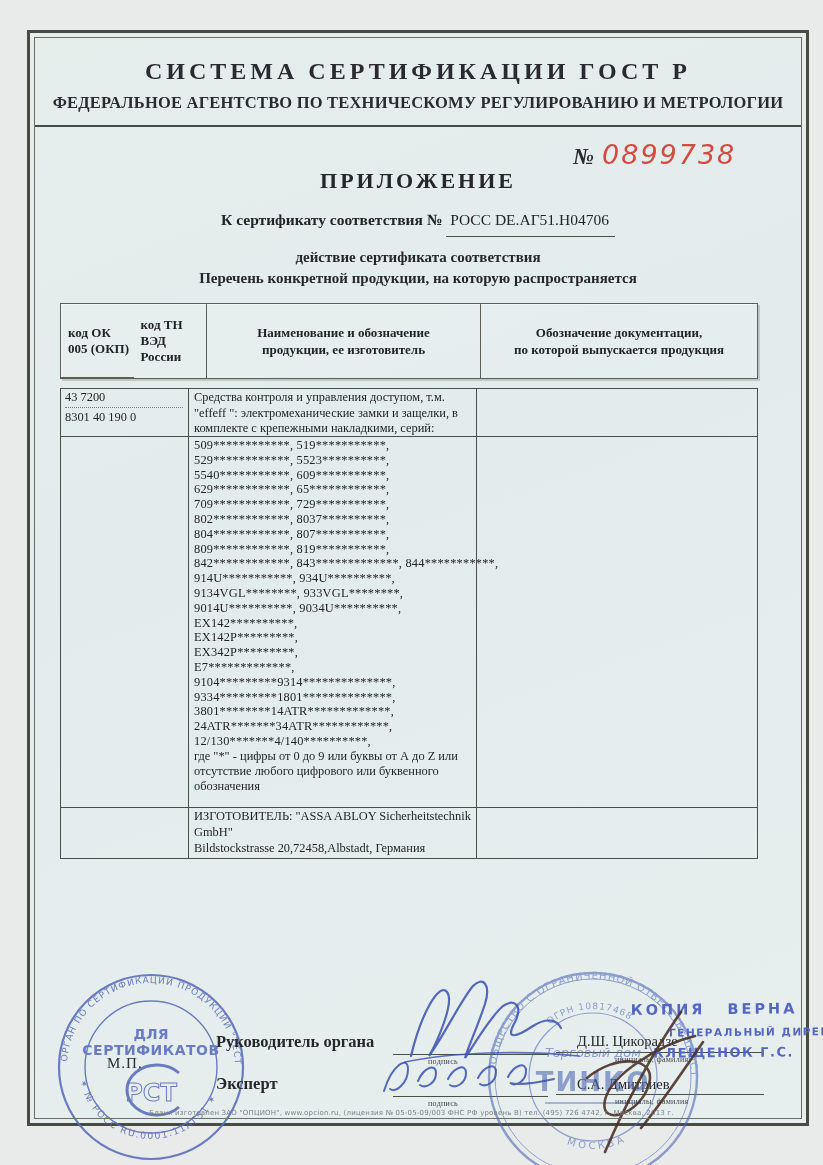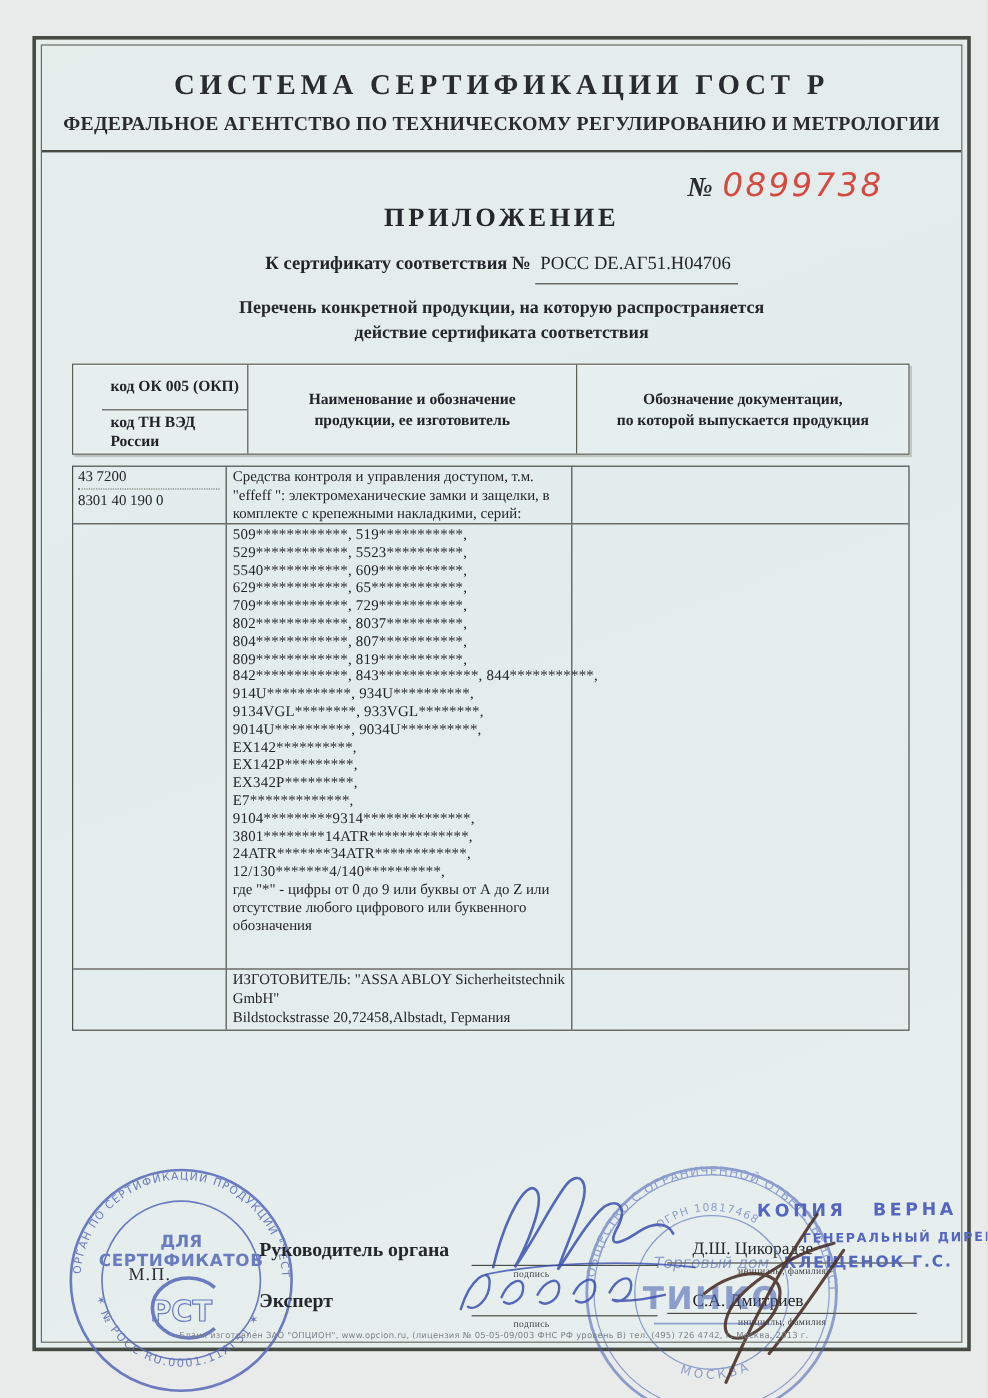--- a/index.html
+++ b/index.html
@@ -48,21 +48,21 @@
   .cert-line .lbl{font-weight:bold;}
   .cert-line .no{border-bottom:1.5px solid #4c4f48;padding:0 6px 8px 4px;}
   .desc{left:0;right:0;top:214px;text-align:center;font-weight:bold;font-size:15px;line-height:21px;color:#26272c;}
   
   .thead-box{
     left:30px;top:270px;width:698px;height:76px;
     border:1px solid #5a5e55;background:rgba(255,255,255,.12);
     box-shadow:2px 2px 0 rgba(125,130,124,.35), inset 1px 1px 0 rgba(255,255,255,.5);
     display:flex;box-sizing:border-box;
   }
-  .th-col1{width:146px;border-right:1px solid #5a5e55;display:flex;flex-direction:column;box-sizing:border-box;padding-left:24px;}
+  .th-col1{width:146px;border-right:1px solid #5a5e55;display:flex;flex-direction:row;box-sizing:border-box;}
   .th-col1 >div{flex:1;display:flex;align-items:center;padding-left:7px;font-weight:bold;font-size:13px;}
   .th-col1 .top{border-bottom:1px solid #5a5e55;}
   .th-col2{width:274px;border-right:1px solid #5a5e55;box-sizing:border-box;}
   .th-col3{flex:1;}
   .th-center{display:flex;flex-direction:column;justify-content:center;align-items:center;height:100%;
     font-weight:bold;font-size:13px;line-height:17px;text-align:center;}
   
   .tbody-box{
     left:30px;top:355px;width:698px;height:471px;
     border:1px solid #4c4f48;box-sizing:border-box;
@@ -118,22 +118,22 @@
     <div class="abs blank-no">
       <span class="sign">№</span><span class="digits">0899738</span>
     </div>
 
     <div class="abs doc-title">ПРИЛОЖЕНИЕ</div>
     <div class="abs cert-line">
       <span class="lbl">К сертификату соответствия №</span>
       <span class="no">РОСС DE.АГ51.Н04706</span>
     </div>
     <div class="abs desc">
+      <div>действие сертификата соответствия</div>
       <div>Перечень конкретной продукции,  на которую распространяется</div>
-      <div>действие сертификата соответствия</div>
     </div>
 
     <div class="abs thead-box">
       <div class="th-col1">
         <div class="top">код ОК 005 (ОКП)</div>
         <div>код ТН ВЭД России</div>
       </div>
       <div class="th-col2">
         <div class="th-center">
           <div>Наименование и обозначение</div>
@@ -175,20 +175,21 @@
               <div>809************, 819***********,</div>
               <div>842************, 843*************, 844***********,</div>
               <div>914U***********, 934U**********,</div>
               <div>9134VGL********, 933VGL********,</div>
               <div>9014U**********, 9034U**********,</div>
               <div>EX142**********,</div>
               <div>EX142P*********,</div>
               <div>EX342P*********,</div>
               <div>E7*************,</div>
               <div>9104*********9314**************,</div>
+              <div>9334*********1801**************,</div>
               <div>3801********14ATR*************,</div>
               <div>24ATR*******34ATR************,</div>
               <div>12/130*******4/140**********,</div>
             </div>
           <div class="note">
               <div>где "*" - цифры от 0 до 9 или буквы от А до Z или</div>
               <div>отсутствие любого цифрового или буквенного</div>
               <div>обозначения</div>
             </div>
         </div>

